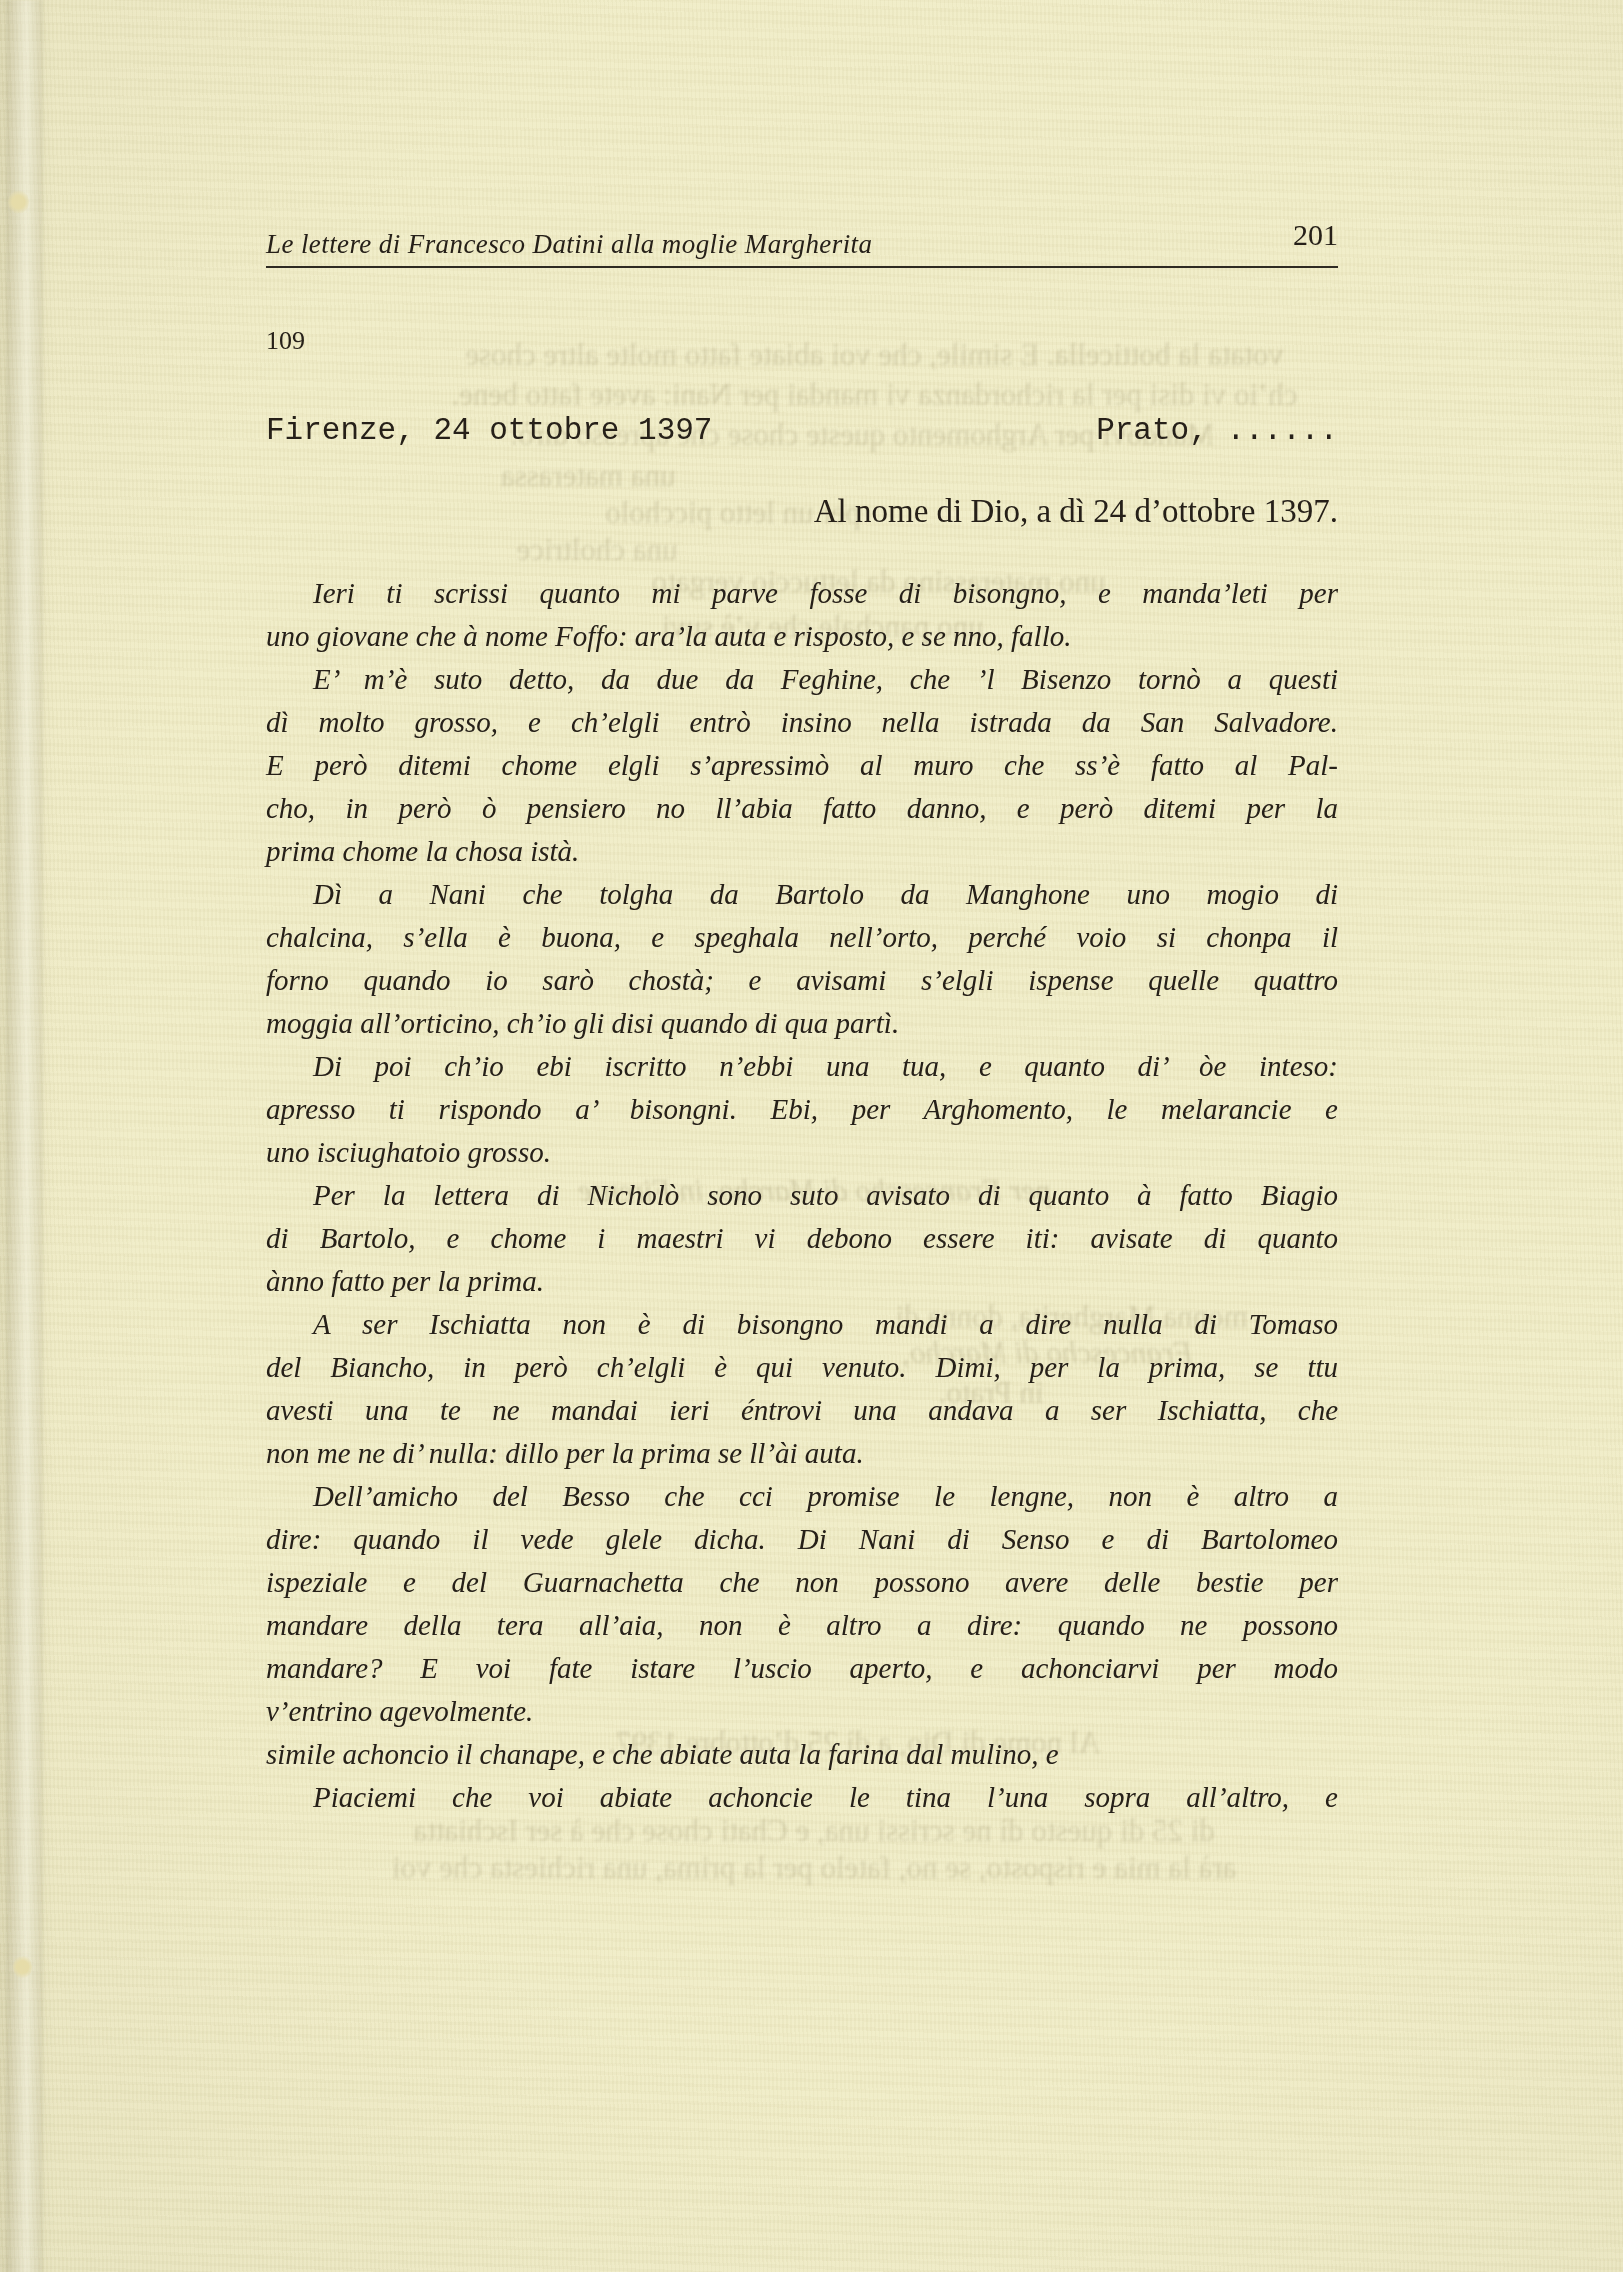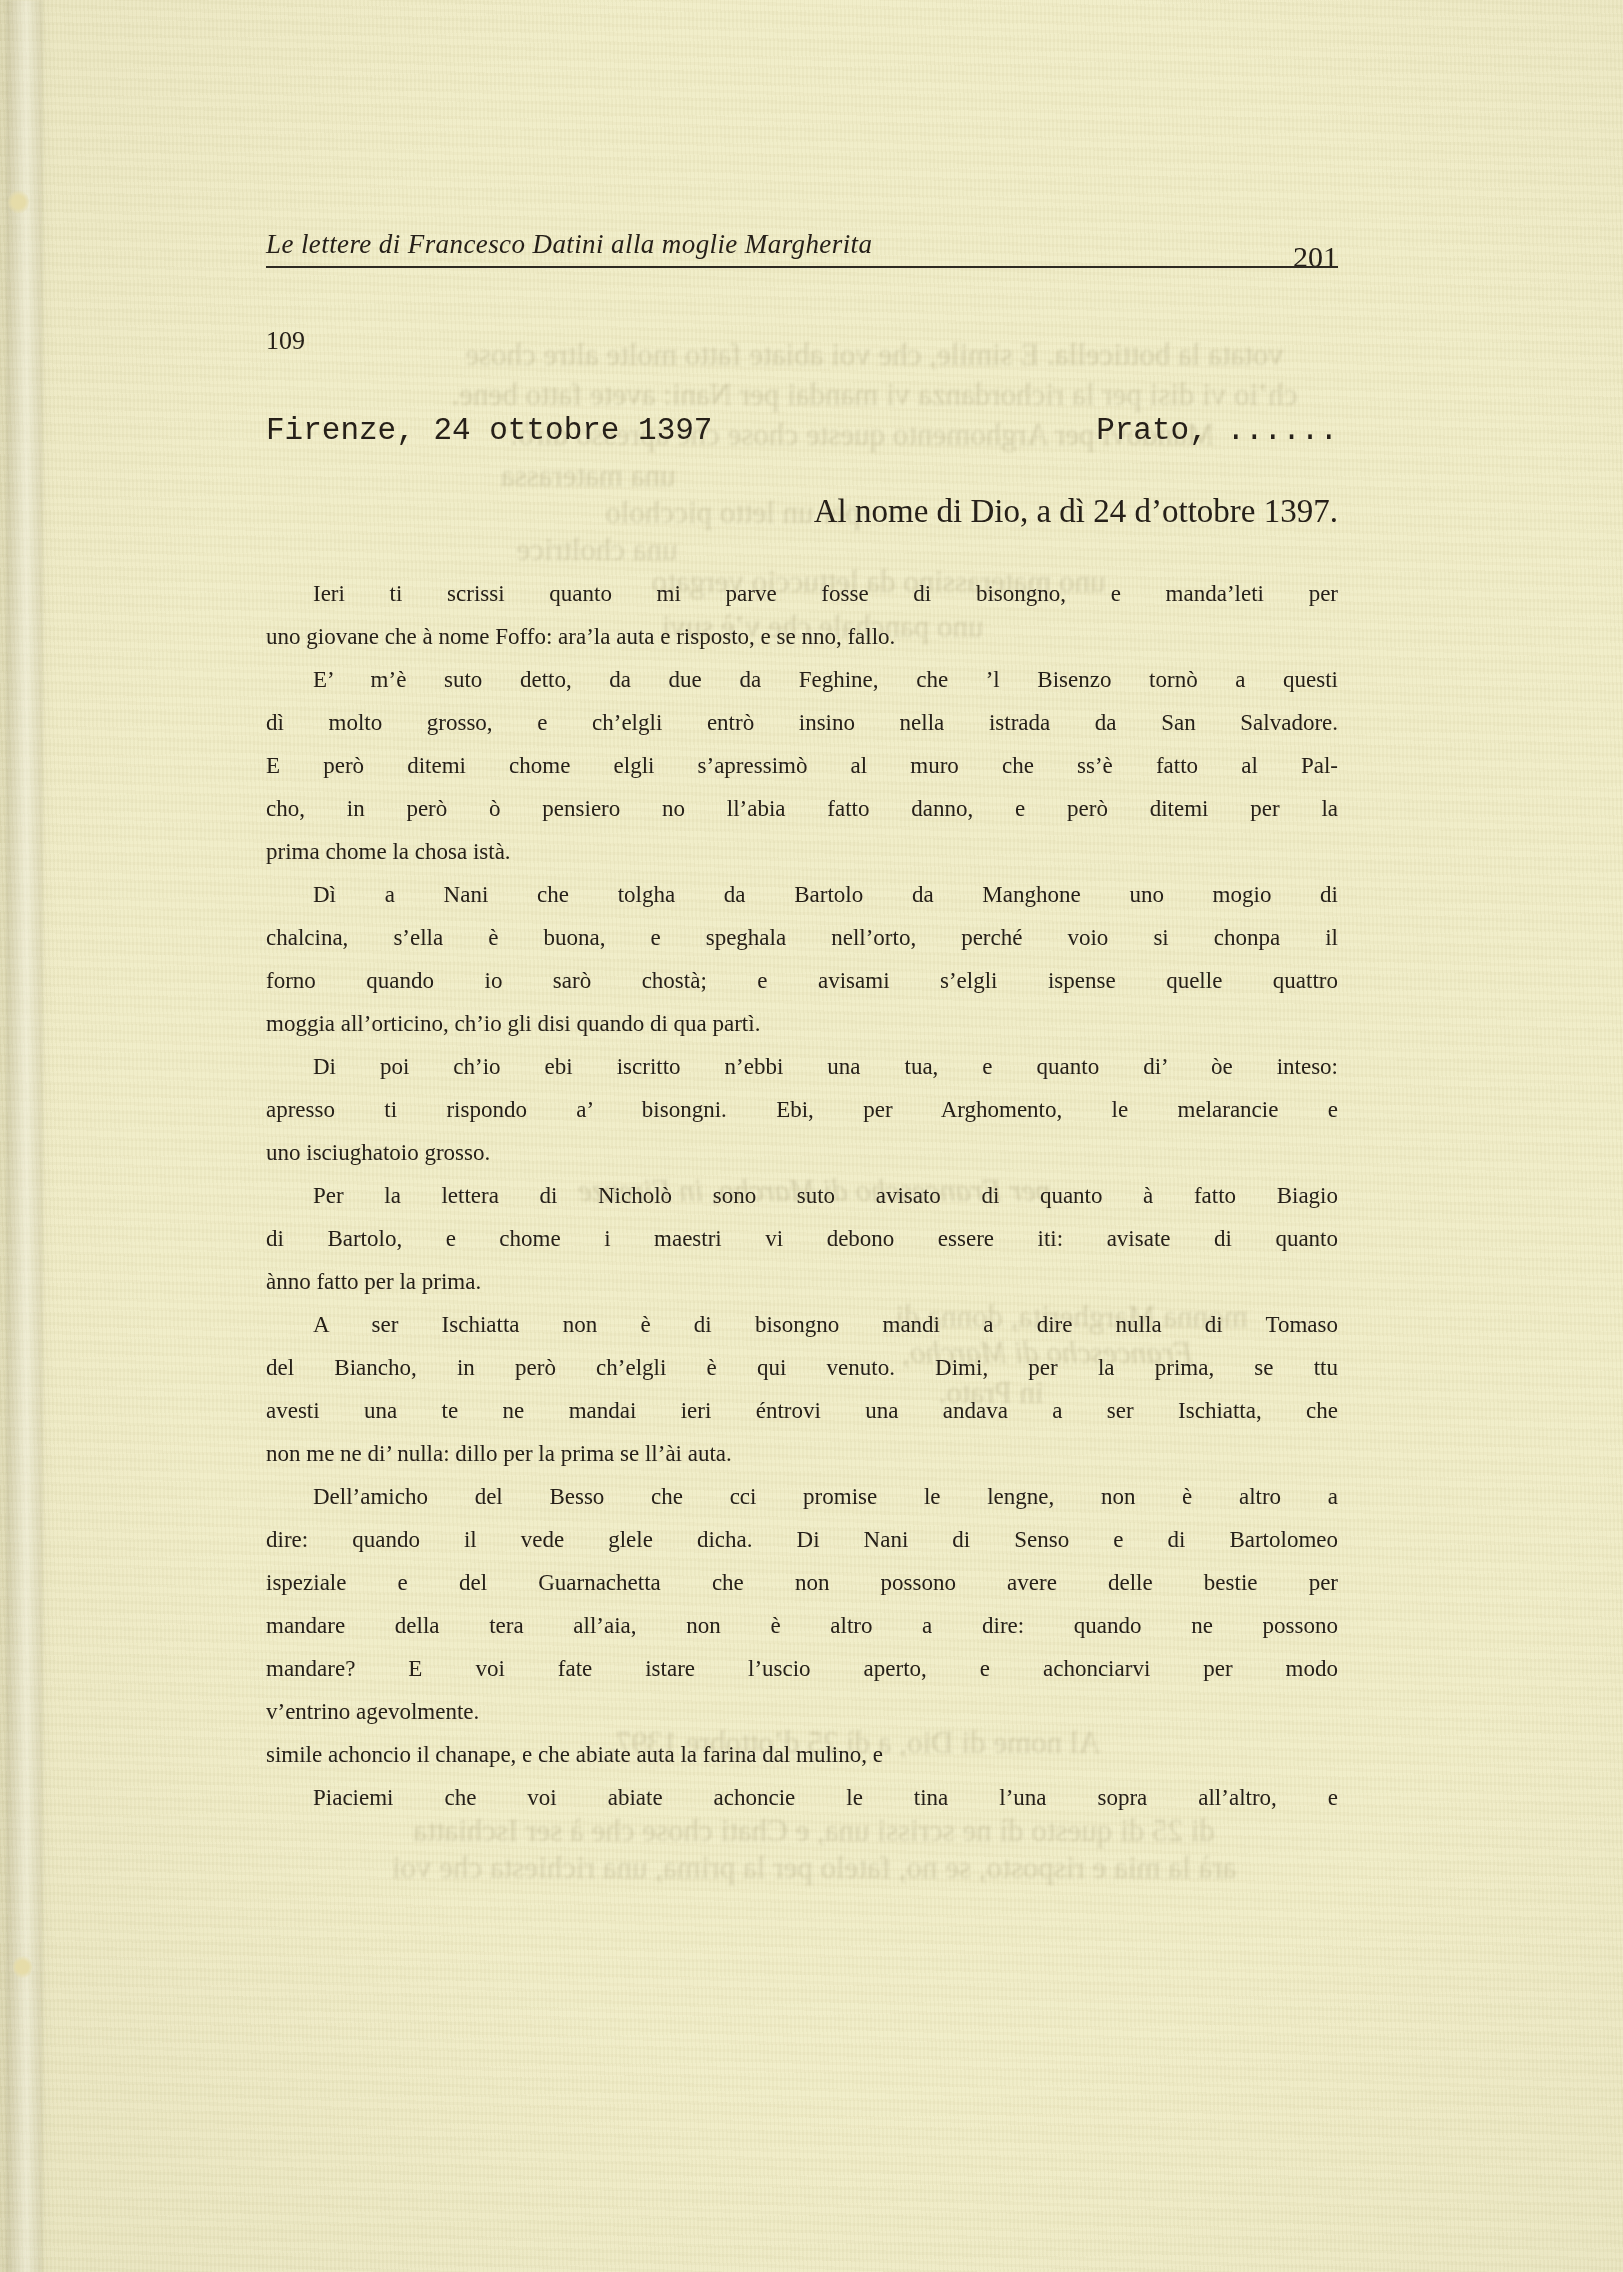--- a/index.html
+++ b/index.html
@@ -43,42 +43,42 @@
   }
   .bleed.it{font-style:italic;}
 
   
   .content{position:absolute;inset:0;}
   .running-title{
     position:absolute;left:266px;width:1072px;top:229px;
     font-style:italic;font-size:27px;text-align:left;letter-spacing:0.4px;
   }
   .page-number{
-    position:absolute;left:266px;width:1072px;top:240px;
+    position:absolute;left:266px;width:1072px;top:218px;
     font-size:30px;text-align:right;
   }
   .head-rule{
     position:absolute;left:266px;width:1072px;top:266px;height:2.4px;
     background:var(--rule);
   }
   .letter-number{
     position:absolute;left:266px;width:1072px;top:326px;
     font-size:26px;text-align:left;
   }
   .dateline{
     position:absolute;left:266px;width:1072px;top:413px;
     font-size:31px;display:flex;justify-content:space-between;font-family:Liberation Mono, monospace;
   }
   .salutation{
     position:absolute;left:266px;width:1072px;top:493px;
     font-size:33px;text-align:right;
   }
   .letter-body{
     position:absolute;left:266px;width:1072px;top:572px;
-    font-size:23px;line-height:43px;
+    font-size:29px;line-height:43px;font-style:italic;
   }
   .bline{
     text-align:justify;text-align-last:justify;text-justify:inter-word;
   }
   .bline.lastline{text-align:left;text-align-last:left;}
   .bline.firstline{text-indent:47px;}
 </style>
 </head>
 <body>
 

